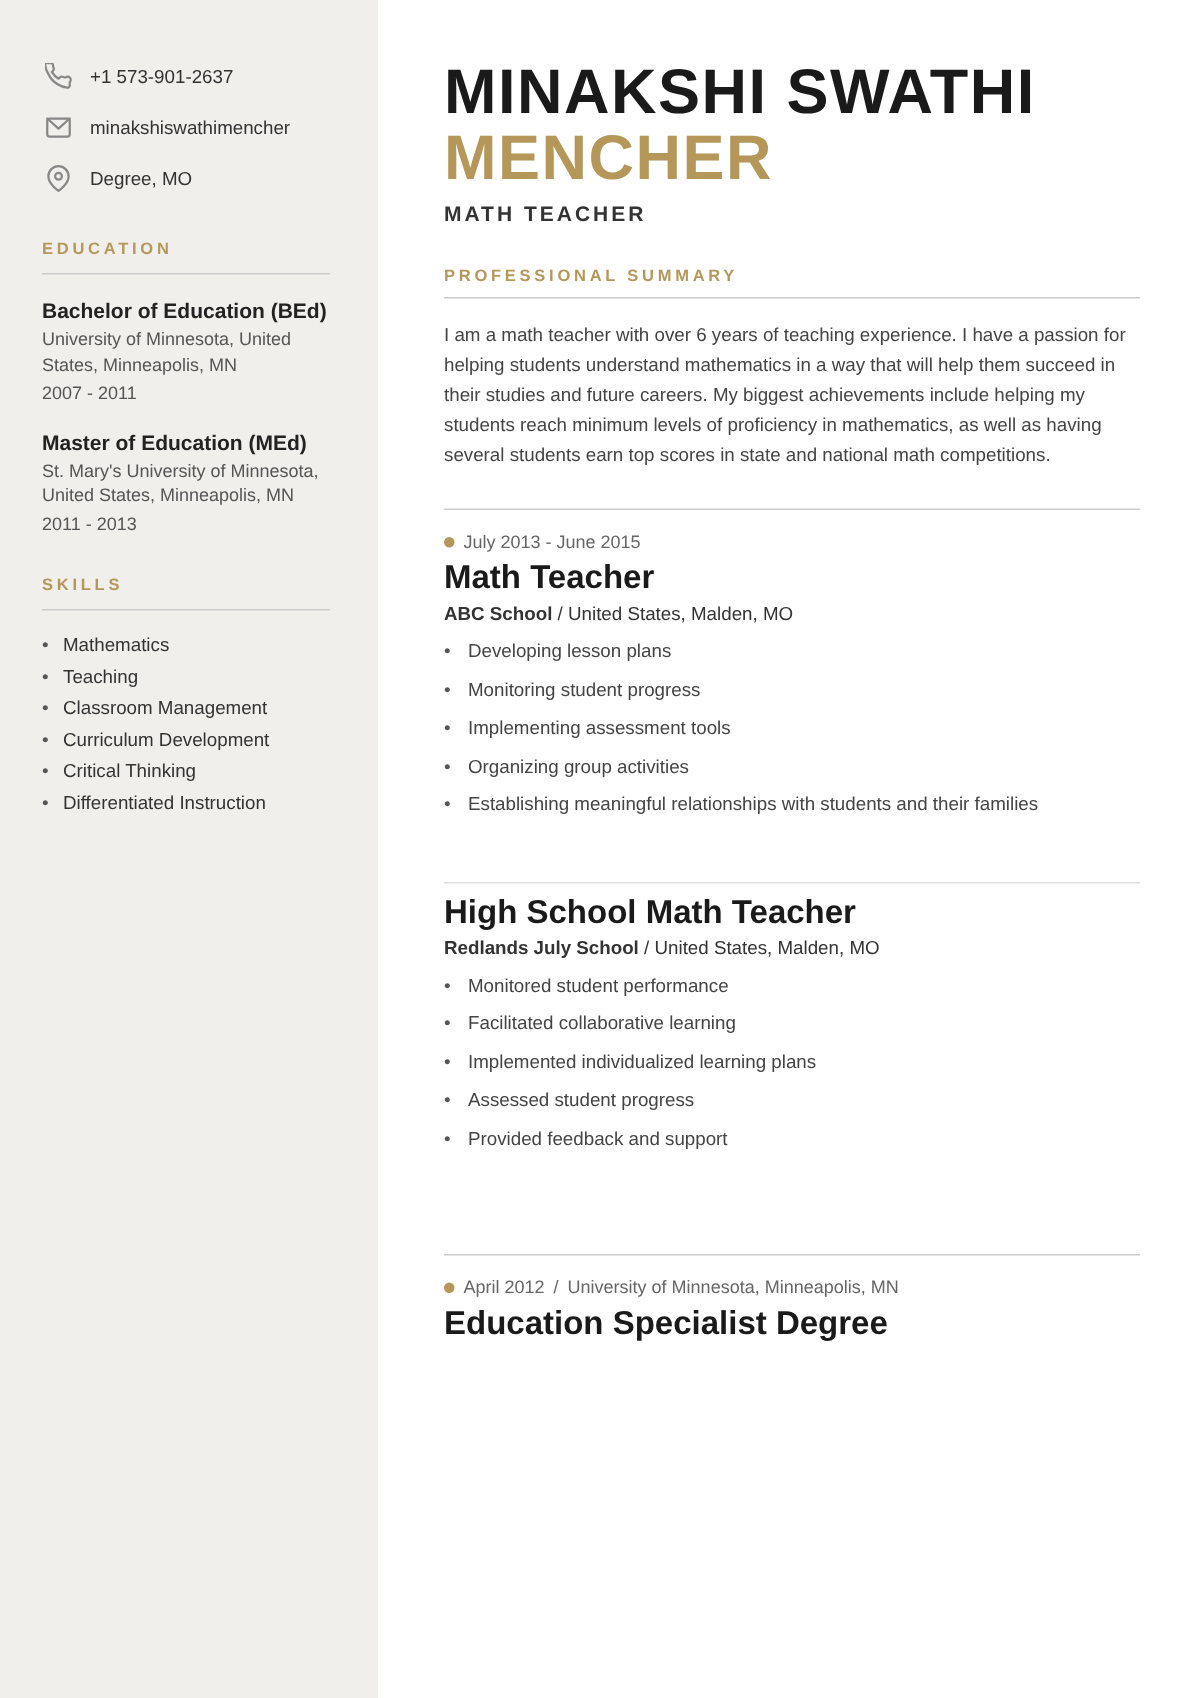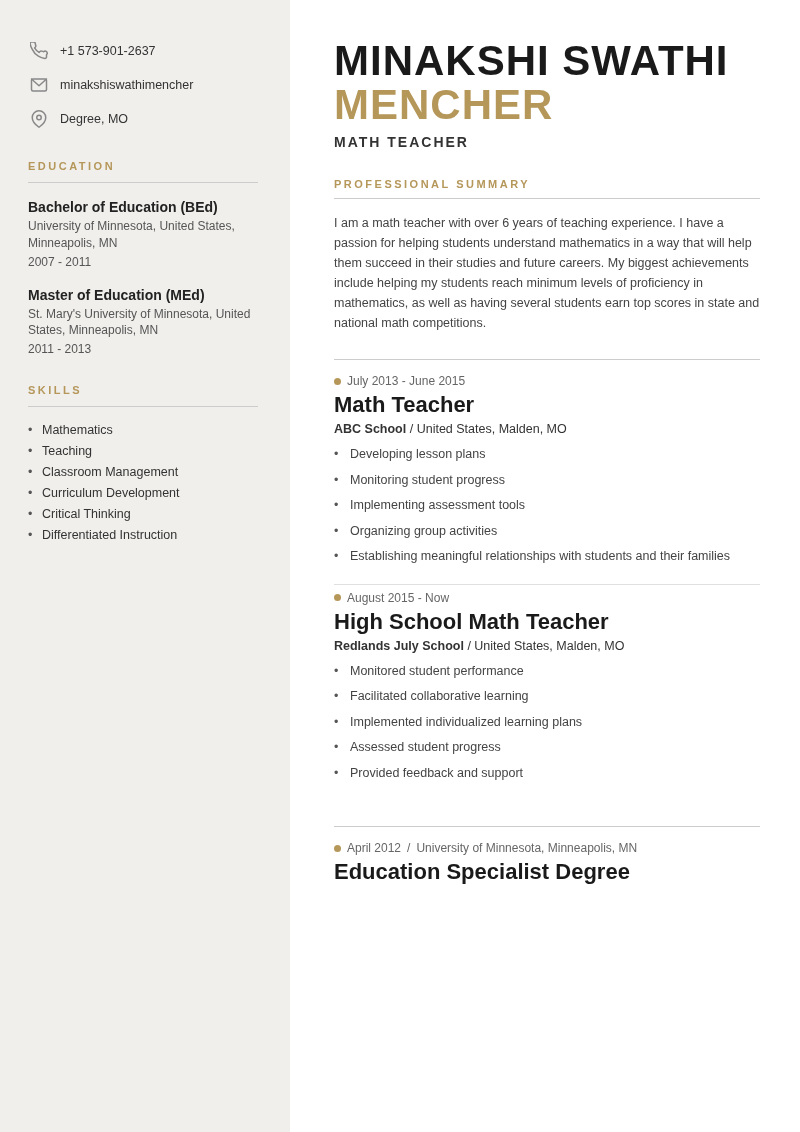--- a/index.html
+++ b/index.html
@@ -12,21 +12,21 @@
       min-height: 1132px;
     }
     .resume-container {
       display: flex;
       width: 800px;
       min-height: 1132px;
       background: white;
     }
     
     .sidebar {
-      width: 290px;
+      width: 252px;
       background: #f0efec;
       padding: 40px 32px 40px 28px;
       flex-shrink: 0;
     }
     .contact-section {
       margin-bottom: 30px;
     }
     .contact-item {
       display: flex;
       align-items: center;
@@ -199,21 +199,21 @@
       line-height: 1.4;
     }
     .exp-bullets li::before {
       content: '•';
       position: absolute;
       left: 0;
       color: #555;
     }
     .exp-block {
       margin-bottom: 6px;
-      padding-bottom: 8px;
+      padding-bottom: 32px;
       border-bottom: 1px solid #e0e0e0;
     }
     .exp-block:last-child {
       border-bottom: none;
     }
     .course-date {
       font-size: 12px;
       color: #666;
       margin-bottom: 4px;
       display: flex;
@@ -332,23 +332,20 @@
         <ul class="exp-bullets">
           <li>Developing lesson plans</li>
           <li>Monitoring student progress</li>
           <li>Implementing assessment tools</li>
           <li>Organizing group activities</li>
           <li>Establishing meaningful relationships with students and their families</li>
         </ul>
       </div>
 
       <div class="exp-block">
-        <div class="exp-date">
-          <span>August 2015 - Now</span>
-        </div>
         <div class="exp-job-title">High School Math Teacher</div>
         <div class="exp-company-line">
           <span class="exp-company-name">Redlands July School</span>
           <span> /  </span>
           <span>United States, Malden, MO</span>
         </div>
         <ul class="exp-bullets">
           <li>Monitored student performance</li>
           <li>Facilitated collaborative learning</li>
           <li>Implemented individualized learning plans</li>

